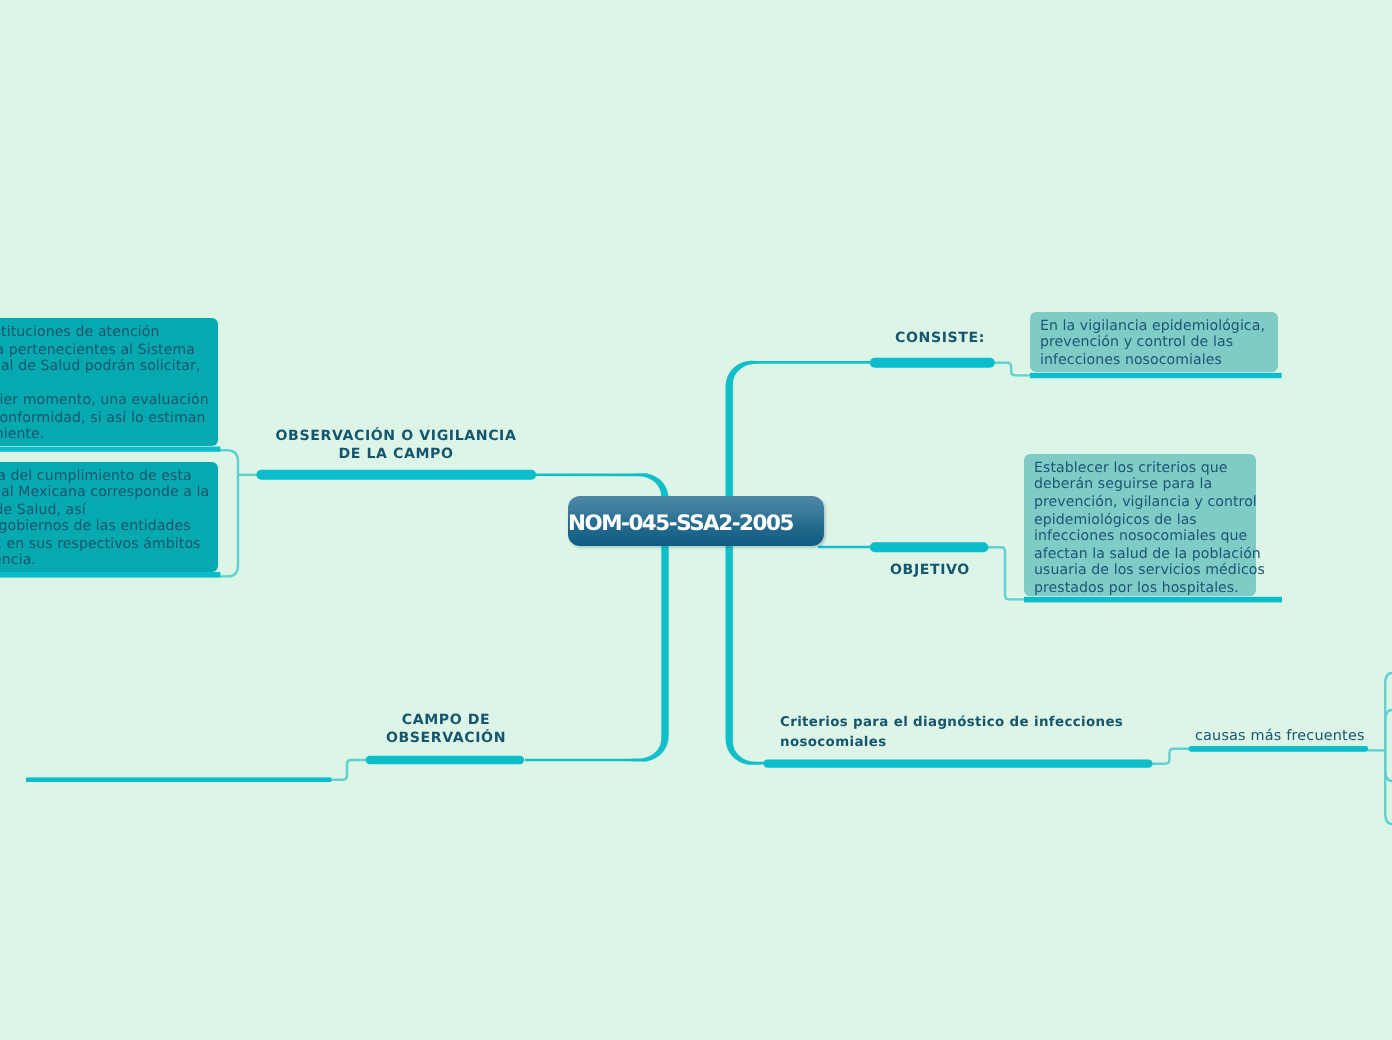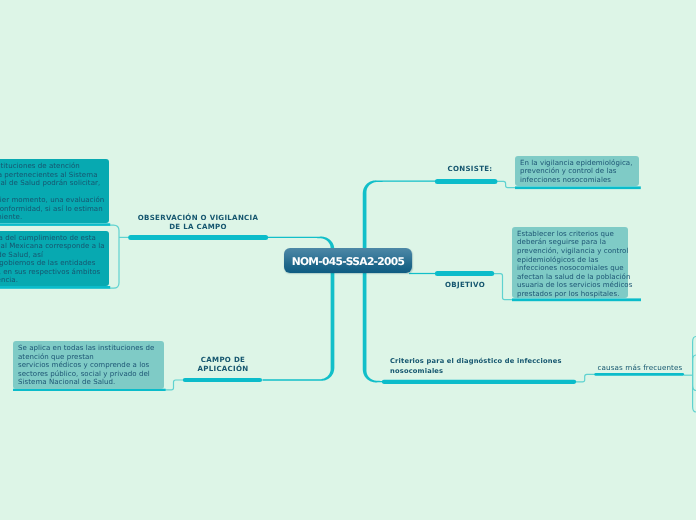--- a/index.html
+++ b/index.html
@@ -11,21 +11,21 @@
   svg.links{position:absolute;left:0;top:0;width:696px;height:520px;}
 
   
   .central{
     position:absolute;box-sizing:border-box;
     left:284px;top:248px;width:128px;height:25px;
     border-radius:6px;
     background:linear-gradient(180deg,#4d88a6 0%,#3b7b9c 30%,#236a8c 62%,#0e5c82 100%);
     color:#ffffff;font-weight:bold;font-size:10.7px;letter-spacing:-0.72px;
     white-space:nowrap;
-    display:flex;align-items:center;justify-content:center;padding-top:1px;
+    display:flex;align-items:center;justify-content:flex-start;padding-top:1px;
     box-shadow:0.8px 1px 1.2px rgba(15,70,95,0.22);
   }
 
   
   .blabel{position:absolute;color:#15566f;font-weight:bold;white-space:pre;}
 
   
   .leafbox{
     position:absolute;box-sizing:border-box;border-radius:3px;
     font-size:7.05px;line-height:8.58px;letter-spacing:0.04px;
@@ -72,21 +72,21 @@
   </svg>
 
   <div class="central">
     <span>NOM-045-SSA2-2005</span>
   </div>
 
   <div class="blabel" style="left:128px;top:214.4px;width:140px;text-align:center;font-size:7.05px;line-height:8.55px;letter-spacing:0.3px;">OBSERVACIÓN O VIGILANCIA
 DE LA CAMPO</div>
 
   <div class="blabel" style="left:183px;top:356.3px;width:80px;text-align:center;font-size:7.05px;line-height:8.55px;letter-spacing:0.3px;">CAMPO DE
-APLICACIÓN</div>
+OBSERVACIÓN</div>
 
   <div class="blabel" style="left:439px;top:164.5px;width:62px;text-align:center;font-size:7.05px;line-height:8.55px;letter-spacing:0.3px;">CONSISTE:</div>
 
   <div class="blabel" style="left:435.5px;top:256.5px;width:59px;text-align:center;font-size:7.05px;line-height:8.55px;letter-spacing:0.3px;margin-top:24px;">OBJETIVO</div>
 
   <div class="blabel" style="left:390px;top:357.4px;width:220px;text-align:left;font-size:6.7px;line-height:9.6px;letter-spacing:0.18px;">Criterios para el diagnóstico de infecciones
 nosocomiales</div>
 
   <div class="blabel" style="left:597.5px;top:363.3px;width:120px;text-align:left;font-size:7.2px;font-weight:normal;line-height:9.5px;letter-spacing:0.1px;">causas más frecuentes</div>
 
@@ -98,25 +98,20 @@
 de la conformidad, si así lo estiman
 conveniente.</div>
 
   <div class="leafbox dark" style="left:-46.5px;top:230.5px;width:155.5px;height:55.3px;">La vigilancia del cumplimiento de esta
 Norma Oficial Mexicana corresponde a la
 Secretaría de Salud, así
 como a los gobiernos de las entidades
 federativas, en sus respectivos ámbitos
 de competencia.</div>
 
-  <div class="leafbox lite" style="left:13px;top:341px;width:151px;height:47.7px;">Se aplica en todas las instituciones de
-atención que prestan
-servicios médicos y comprende a los
-sectores público, social y privado del
-Sistema Nacional de Salud.</div>
 
   <div class="leafbox lite" style="left:515px;top:155.8px;width:124px;height:30.2px;">En la vigilancia epidemiológica,
 prevención y control de las
 infecciones nosocomiales</div>
 
   <div class="leafbox lite" style="left:512px;top:226.8px;width:116px;height:71.5px;">Establecer los criterios que
 deberán seguirse para la
 prevención, vigilancia y control
 epidemiológicos de las
 infecciones nosocomiales que

